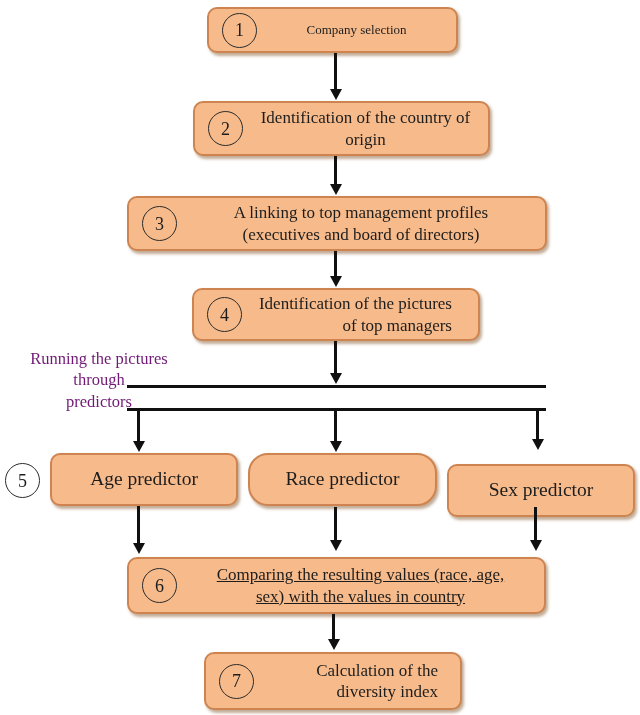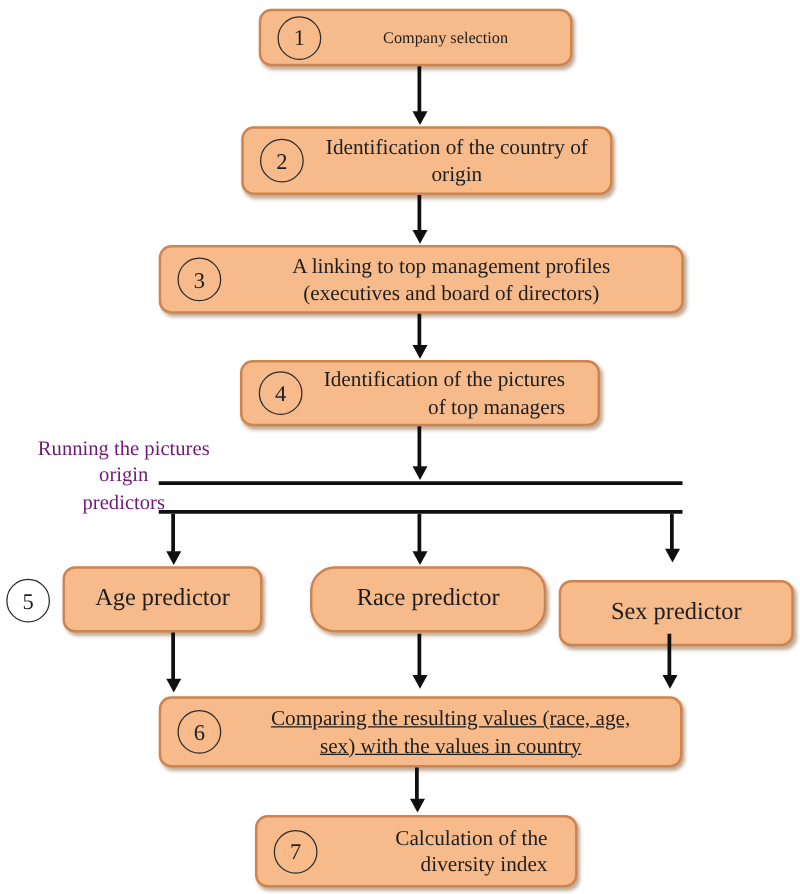--- a/index.html
+++ b/index.html
@@ -85,38 +85,38 @@
     <div class="num">
       <span>4</span>
     </div>
     <div class="lbl left">
       <span class="inner" style="max-width:196px;">Identification of the pictures of top managers</span>
     </div>
   </div>
 
   <div class="annotation">
     <div>Running the pictures</div>
-    <div>origin</div>
+    <div>through</div>
     <div>predictors</div>
   </div>
 
   <div class="varrow" style="left:334px; top:341px; height:33px;"></div>
 
   <div class="hline" style="left:127px; top:385px; width:419px;"></div>
   <div class="hline" style="left:127px; top:408px; width:419px;"></div>
 
   <div class="varrow" style="left:137px; top:411px; height:31px;"></div>
   <div class="varrow" style="left:334px; top:411px; height:31px;"></div>
   <div class="varrow" style="left:536px; top:411px; height:29px;"></div>
 
   <div class="free-num" style="left:5px; top:463px;">
     <span>5</span>
   </div>
 
-  <div class="box pred-box" style="left:50px; top:453px; width:160px; height:53px;">
+  <div class="box pred-box" style="left:50px; top:453px; width:188px; height:53px;">
     <div class="lbl">Age predictor</div>
   </div>
   <div class="box pred-box" style="left:248px; top:453px; width:189px; height:53px;border-radius:20px;">
     <div class="lbl">Race predictor</div>
   </div>
   <div class="box pred-box" style="left:447px; top:464px; width:188px; height:53px;">
     <div class="lbl">Sex predictor</div>
   </div>
 
   <div class="varrow" style="left:137px; top:506px; height:38px;"></div>

